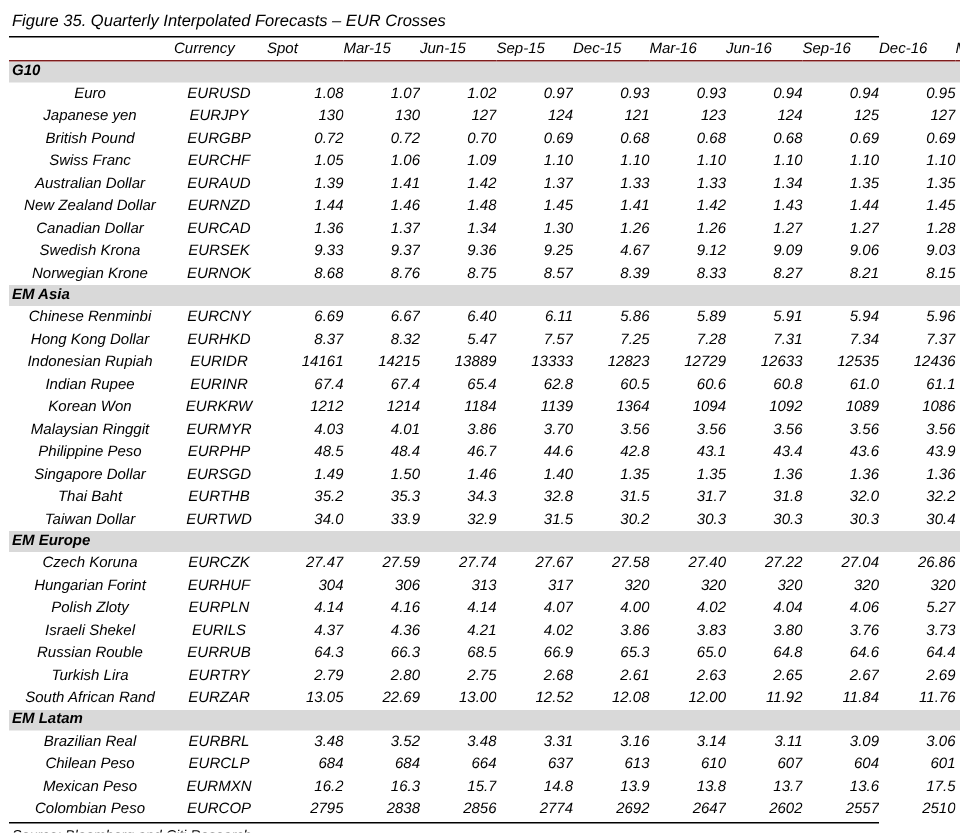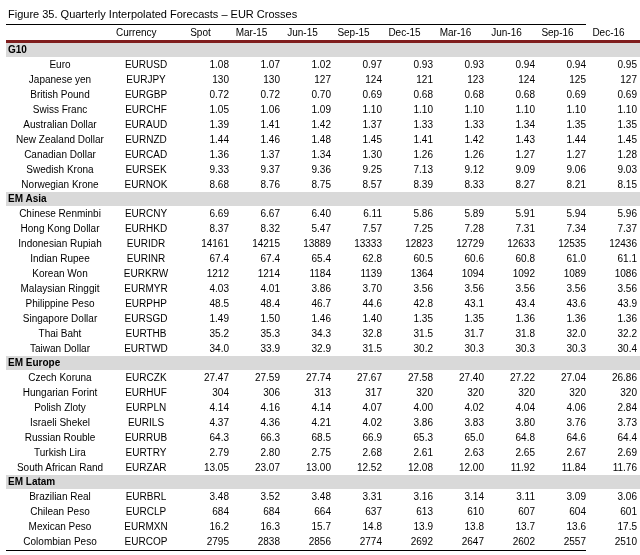--- a/index.html
+++ b/index.html
@@ -13,20 +13,21 @@
     font-family: "Liberation Sans", sans-serif;
     color: #000000;
     overflow: hidden;
   }
   #page {
     position: relative;
     width: 592px;
     height: 555px;
     box-sizing: border-box;
     padding: 6px 6px 16px 6px;
+    font-style: italic;
   }
   .fig-title {
     font-size: 11px;
     font-weight: normal;
     color: #000;
     padding: 2px 0 3px 2px;
     line-height: 13px;
   }
   .rule-top {
     border-top: 1px solid #000;
@@ -49,27 +50,27 @@
     white-space: nowrap;
     overflow: hidden;
   }
   col.c-name { width: 108px; }
   col.c-curr { width: 64px; }
   col.c-num  { width: 51px; }
 
   thead th {
     font-weight: bold;
     font-size: 10px;
-    border-bottom: 3px solid #7f1d1d;
+    border-bottom: 1px solid #7f1d1d;
     padding-bottom: 1px;
     height: 17px;
   }
   thead th.h-name { text-align: left; padding-left: 2px; }
   thead th.h-curr { text-align: left; padding-left: 2px; }
-  thead th.h-num  { text-align: center; padding-right: 6px; margin-top: 12px; }
+  thead th.h-num  { text-align: left; padding-right: 6px; margin-top: 12px; }
 
   tr.section td {
     background: #d9d9d9;
     font-weight: bold;
     font-size: 10px;
     height: 14px;
     line-height: 14px;
   }
   tr.section td.sec-label { padding-left: 2px; }
 
@@ -233,21 +234,21 @@
           <td class="num">1.28</td>
           <td class="num">1.28</td>
         </tr>
         <tr class="datarow">
           <td class="name">Swedish Krona</td>
           <td class="curr">EURSEK</td>
           <td class="num">9.33</td>
           <td class="num">9.37</td>
           <td class="num">9.36</td>
           <td class="num">9.25</td>
-          <td class="num">7.13</td>
+          <td class="num">4.67</td>
           <td class="num">9.12</td>
           <td class="num">9.09</td>
           <td class="num">9.06</td>
           <td class="num">9.03</td>
           <td class="num">9.00</td>
         </tr>
         <tr class="datarow">
           <td class="name">Norwegian Krone</td>
           <td class="curr">EURNOK</td>
           <td class="num">8.68</td>
@@ -439,21 +440,21 @@
           <td class="name">Polish Zloty</td>
           <td class="curr">EURPLN</td>
           <td class="num">4.14</td>
           <td class="num">4.16</td>
           <td class="num">4.14</td>
           <td class="num">4.07</td>
           <td class="num">4.00</td>
           <td class="num">4.02</td>
           <td class="num">4.04</td>
           <td class="num">4.06</td>
-          <td class="num">2.84</td>
+          <td class="num">5.27</td>
           <td class="num">4.10</td>
         </tr>
         <tr class="datarow">
           <td class="name">Israeli Shekel</td>
           <td class="curr">EURILS</td>
           <td class="num">4.37</td>
           <td class="num">4.36</td>
           <td class="num">4.21</td>
           <td class="num">4.02</td>
           <td class="num">3.86</td>
@@ -488,21 +489,21 @@
           <td class="num">2.63</td>
           <td class="num">2.65</td>
           <td class="num">2.67</td>
           <td class="num">2.69</td>
           <td class="num">2.71</td>
         </tr>
         <tr class="datarow">
           <td class="name">South African Rand</td>
           <td class="curr">EURZAR</td>
           <td class="num">13.05</td>
-          <td class="num">23.07</td>
+          <td class="num">22.69</td>
           <td class="num">13.00</td>
           <td class="num">12.52</td>
           <td class="num">12.08</td>
           <td class="num">12.00</td>
           <td class="num">11.92</td>
           <td class="num">11.84</td>
           <td class="num">11.76</td>
           <td class="num">11.70</td>
         </tr>
         <tr class="section">

